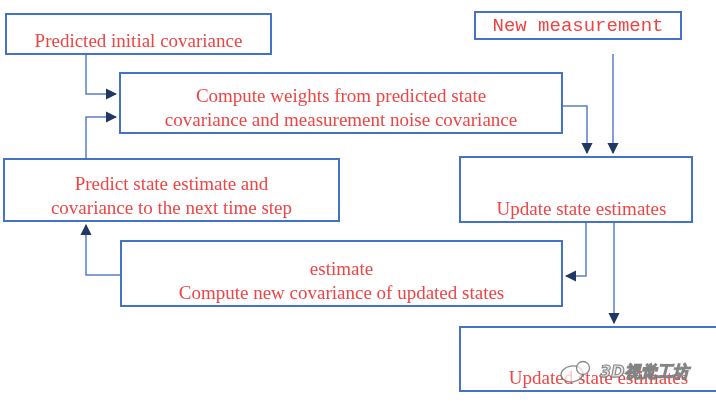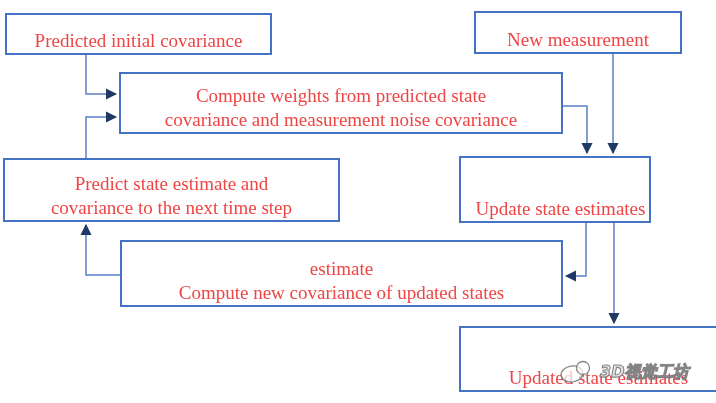--- a/index.html
+++ b/index.html
@@ -33,24 +33,24 @@
     display: flex;
     flex-direction: column;
     align-items: center;
     justify-content: flex-end;
     text-align: center;
     z-index: 2;
   }
   .box span { display: block; white-space: nowrap; }
 
   #box-predicted-initial-covariance { left: 5px;   top: 13px;  width: 267px; height: 42px; }
-  #box-new-measurement              { left: 474px; top: 11px;  width: 208px; height: 43px; }
+  #box-new-measurement              { left: 474px; top: 11px;  width: 208px; height: 29px; font-family: Liberation Mono, monospace; }
   #box-compute-weights              { left: 119px; top: 72px;  width: 444px; height: 62px; }
   #box-predict-state                { left: 3px;   top: 158px; width: 337px; height: 64px; }
-  #box-update-state                 { left: 459px; top: 156px; width: 192px; height: 67px; padding-left: 11px; }
+  #box-update-state                 { left: 459px; top: 156px; width: 234px; height: 67px; padding-left: 11px; }
   #box-compute-new-covariance       { left: 120px; top: 240px; width: 443px; height: 67px; }
   #box-updated-state-estimates      { left: 459px; top: 326px; width: 279px; height: 66px; }
 
   .watermark {
     position: absolute;
     left: 558px;
     top: 357px;
     height: 30px;
     display: flex;
     align-items: center;

